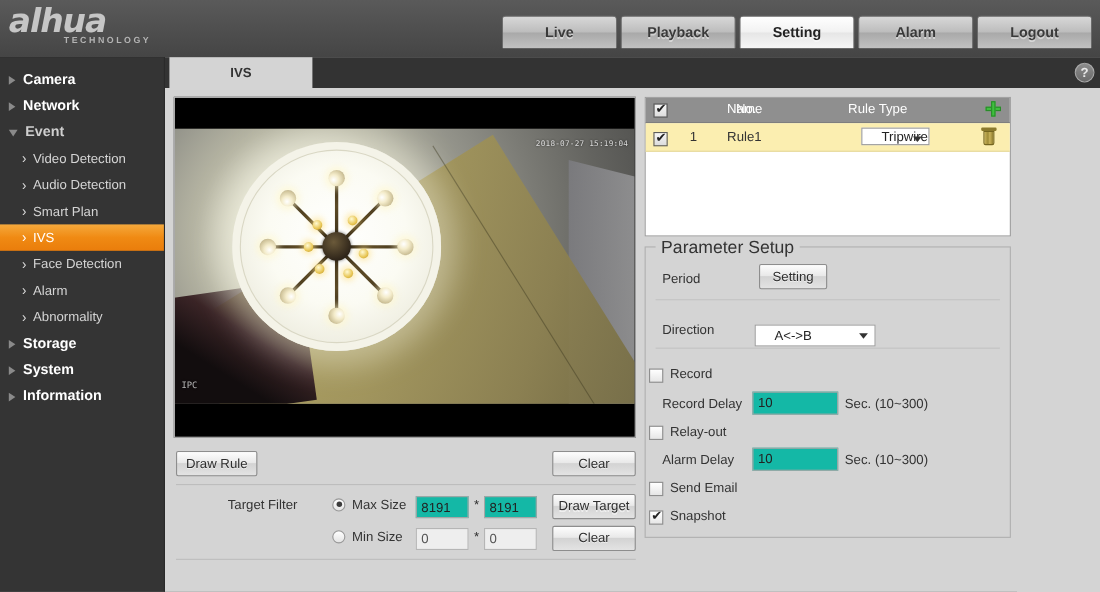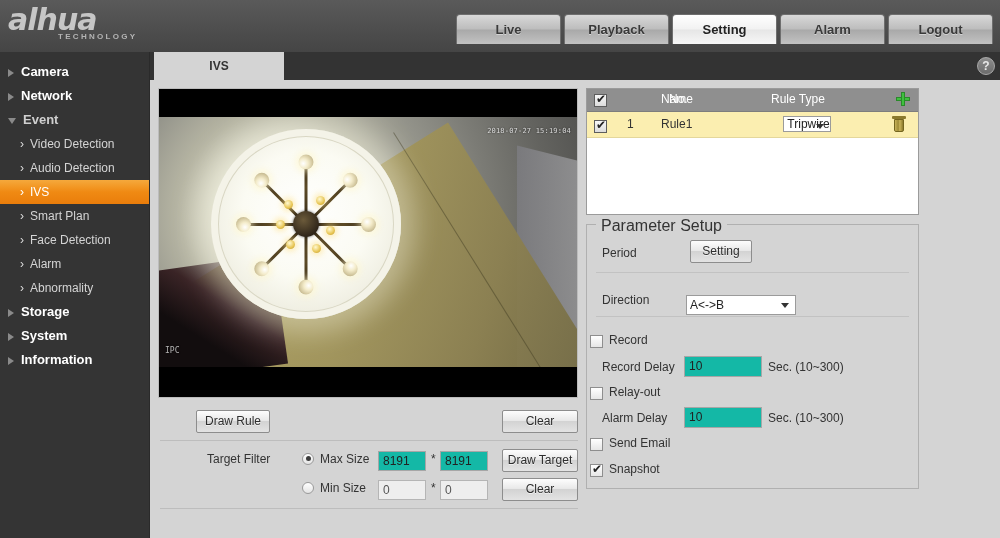--- a/index.html
+++ b/index.html
@@ -187,21 +187,21 @@
   
   .btn{
     display:inline-block;box-sizing:border-box;
     height:23px;line-height:21px;text-align:center;
     font-size:12px;color:#2e2e2e;
     background:linear-gradient(to bottom,#fdfdfd 0%,#e9e9e9 45%,#d3d3d3 50%,#e3e3e3 100%);
     border:1px solid #8d8d8d;border-radius:2px;cursor:pointer;
     text-shadow:0 1px 0 rgba(255,255,255,.6);
   }
 
-  .draw-rule{position:absolute;left:10px;top:330px;width:74px;margin-left:36px;}
+  .draw-rule{position:absolute;left:10px;top:330px;width:74px;}
   .clear-top{position:absolute;left:352px;top:330px;width:76px;}
   .hr1{position:absolute;left:10px;top:360px;width:418px;height:1px;background:#bdbdbd;}
 
   .target-filter-lbl{position:absolute;left:57px;top:372px;font-size:12px;color:#333;}
 
   .radio-row-a{position:absolute;left:152px;top:371px;}
   .radio-row-b{position:absolute;left:152px;top:400px;}
   .radio{
     display:inline-block;width:12px;height:12px;border-radius:50%;
     border:1px solid #9a9a9a;background:linear-gradient(to bottom,#fff,#e4e4e4);
@@ -269,21 +269,21 @@
   }
   .cb.dark{border-color:#5d5d5d;background:linear-gradient(to bottom,#f7f7f7,#dcdcdc);}
   .cb.on::after{
     content:"\2714";position:absolute;left:1px;top:-3px;font-size:12px;color:#222;
     line-height:15px;font-family:"DejaVu Sans", sans-serif;
   }
 
   .sel{
     position:relative;box-sizing:border-box;height:20px;
     background:#fff;border:1px solid #9b9b9b;
-    font-size:12px;color:#222;line-height:18px;padding-left:3px;cursor:pointer;
+    font-size:12px;color:#222;line-height:18px;padding-left:17px;cursor:pointer;
   }
   .sel .caret{
     position:absolute;right:6px;top:7px;width:0;height:0;
     border-left:4px solid transparent;border-right:4px solid transparent;
     border-top:5px solid #333;
   }
 
   
   .param{
     position:absolute;left:436px;top:144px;width:333px;height:265px;
@@ -348,25 +348,25 @@
     </div>
     <div class="menu-top open">
       <span class="arrow"></span><span>Event</span>
     </div>
     <div class="menu-sub">
       <span class="chev">›</span><span>Video Detection</span>
     </div>
     <div class="menu-sub">
       <span class="chev">›</span><span>Audio Detection</span>
     </div>
+    <div class="menu-sub">
+      <span class="chev">›</span><span>Smart Plan</span>
+    </div>
     <div class="menu-sub selected">
       <span class="chev">›</span><span>IVS</span>
-    </div>
-    <div class="menu-sub">
-      <span class="chev">›</span><span>Smart Plan</span>
     </div>
     <div class="menu-sub">
       <span class="chev">›</span><span>Face Detection</span>
     </div>
     <div class="menu-sub">
       <span class="chev">›</span><span>Alarm</span>
     </div>
     <div class="menu-sub">
       <span class="chev">›</span><span>Abnormality</span>
     </div>

